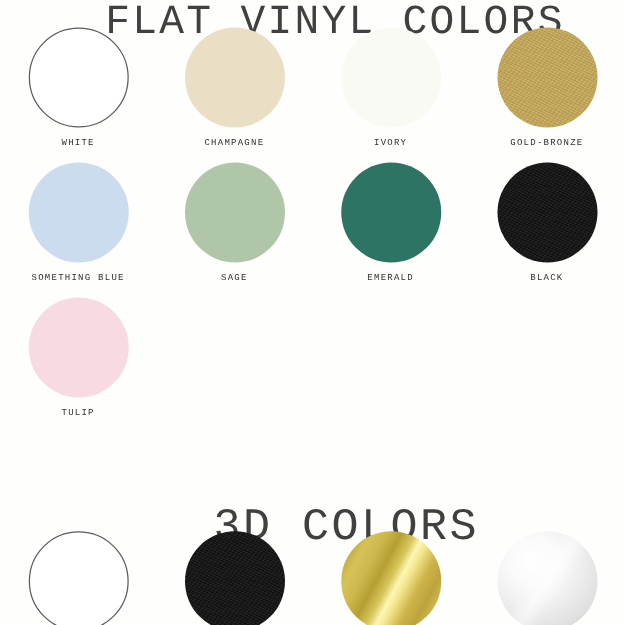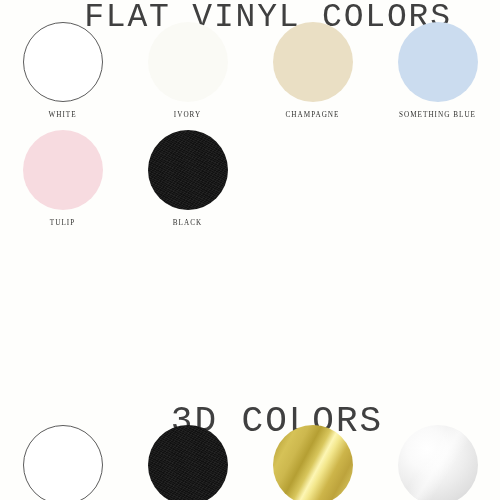--- a/index.html
+++ b/index.html
@@ -83,21 +83,21 @@
     width: 80px;
     height: 80px;
     border-radius: 50%;
     box-sizing: border-box;
     position: relative;
     overflow: hidden;
   }
 
   .swatch-label {
     margin-top: 9px;
-    font-family: Liberation Serif, serif;
+    font-family: Liberation Mono, monospace;
     font-size: 7.2px;
     letter-spacing: 0.14em;
     color: #31312f;
     text-transform: uppercase;
     white-space: nowrap;
     text-align: center;
   }
 
   
   .finish-outline {
@@ -173,51 +173,63 @@
 <div class="page">
 
   <h1 class="section-title" id="flat-title">FLAT VINYL COLORS</h1>
 
   <div class="swatch-grid" id="flat-grid">
       <div class="swatch-cell">
         <div class="swatch-disc finish-outline"></div>
         <div class="swatch-label">WHITE</div>
       </div>
       <div class="swatch-cell">
+        <div class="swatch-disc finish-solid" style="background: rgb(234, 223, 196);"></div>
+        <div class="swatch-label">CHAMPAGNE</div>
+      </div>
+      <div class="swatch-cell">
         <div class="swatch-disc finish-solid" style="background: rgb(250, 250, 245);"></div>
         <div class="swatch-label">IVORY</div>
       </div>
       <div class="swatch-cell">
-        <div class="swatch-disc finish-solid" style="background: rgb(234, 223, 196);"></div>
-        <div class="swatch-label">CHAMPAGNE</div>
+        <div class="swatch-disc finish-textured" style="background: rgb(201, 172, 92);"></div>
+        <div class="swatch-label">GOLD-BRONZE</div>
       </div>
       <div class="swatch-cell">
         <div class="swatch-disc finish-solid" style="background: rgb(203, 220, 239);"></div>
         <div class="swatch-label">SOMETHING BLUE</div>
       </div>
       <div class="swatch-cell">
+        <div class="swatch-disc finish-solid" style="background: rgb(175, 198, 168);"></div>
+        <div class="swatch-label">SAGE</div>
+      </div>
+      <div class="swatch-cell">
+        <div class="swatch-disc finish-solid" style="background: rgb(45, 116, 100);"></div>
+        <div class="swatch-label">EMERALD</div>
+      </div>
+      <div class="swatch-cell">
+        <div class="swatch-disc finish-textured" style="background: rgb(19, 19, 19);"></div>
+        <div class="swatch-label">BLACK</div>
+      </div>
+      <div class="swatch-cell">
         <div class="swatch-disc finish-solid" style="background: rgb(247, 219, 224);"></div>
         <div class="swatch-label">TULIP</div>
       </div>
+    </div>
+
+  <h2 class="section-title" id="threed-title">3D COLORS</h2>
+
+  <div class="swatch-grid" id="threed-grid">
+      <div class="swatch-cell">
+        <div class="swatch-disc finish-outline"></div>
+      </div>
       <div class="swatch-cell">
         <div class="swatch-disc finish-textured" style="background: rgb(19, 19, 19);"></div>
-        <div class="swatch-label">BLACK</div>
+      </div>
+      <div class="swatch-cell">
+        <div class="swatch-disc finish-metallic-gold"></div>
+      </div>
+      <div class="swatch-cell">
+        <div class="swatch-disc finish-metallic-silver"></div>
       </div>
     </div>
 
-  <h2 class="section-title" id="threed-title">3D COLORS</h2>
-
-  <div class="swatch-grid" id="threed-grid">
-      <div class="swatch-cell">
-        <div class="swatch-disc finish-outline"></div>
-      </div>
-      <div class="swatch-cell">
-        <div class="swatch-disc finish-textured" style="background: rgb(19, 19, 19);"></div>
-      </div>
-      <div class="swatch-cell">
-        <div class="swatch-disc finish-metallic-gold"></div>
-      </div>
-      <div class="swatch-cell">
-        <div class="swatch-disc finish-metallic-silver"></div>
-      </div>
-    </div>
-
 </div>
 
 </body></html>

